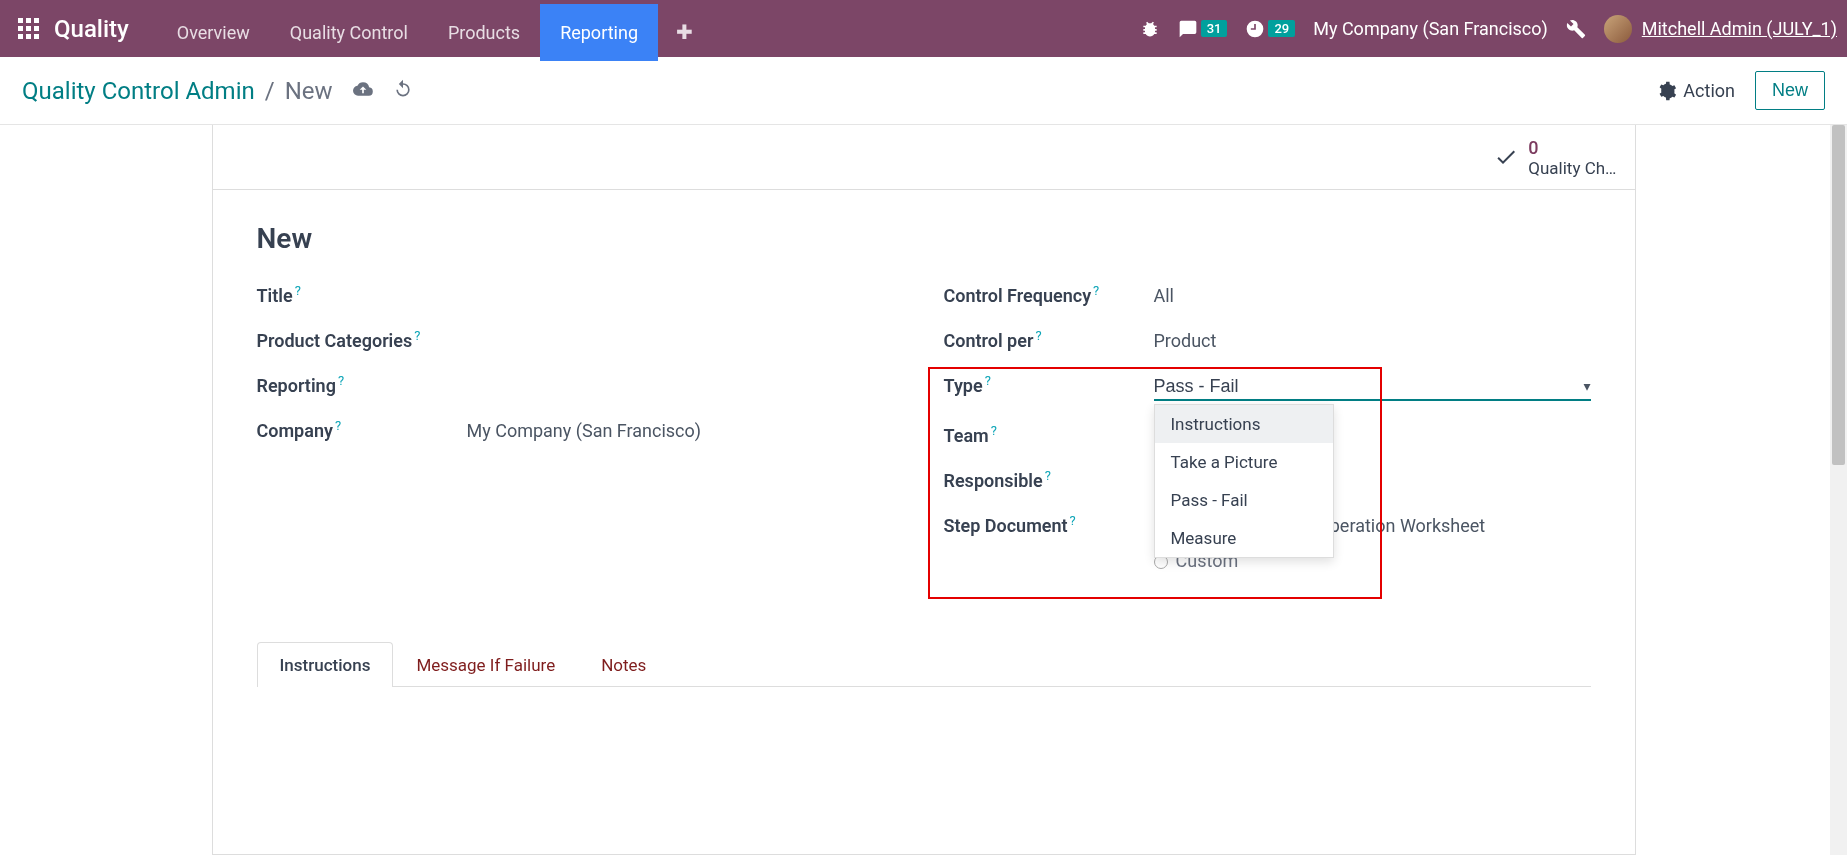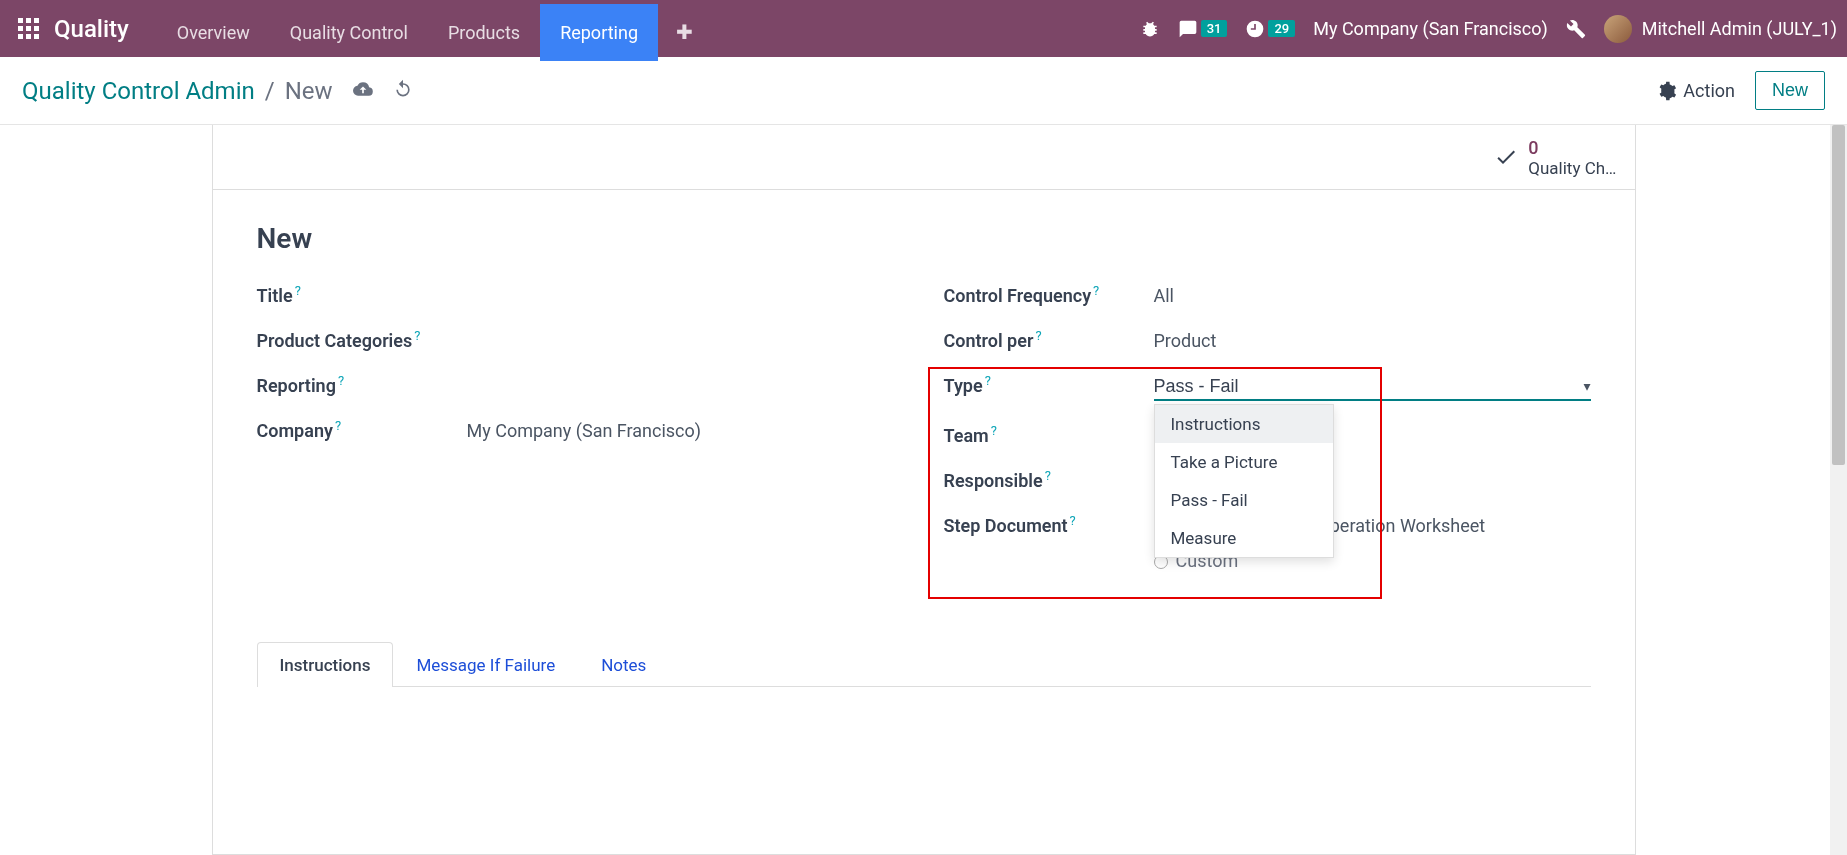--- a/index.html
+++ b/index.html
@@ -12,21 +12,21 @@
 .brand { font-size: 24px; font-weight: 500; margin-right: 28px; }
 .nav-items { display: flex; height: 100%; align-items: stretch; margin-top: 7px; }
 .nav-item { display: flex; align-items: center; padding: 0 20px; font-size: 18px; color: #e8dde4; cursor: pointer; }
 .nav-item.active { background: #3b82f6; color: #fff; }
 .nav-plus { padding: 0 18px; font-size: 20px; color: #e8dde4; display: flex; align-items: center; cursor: pointer; }
 .nav-right { margin-left: auto; display: flex; align-items: center; gap: 18px; }
 .icon-btn { color: #fff; display: flex; align-items: center; cursor: pointer; position: relative; }
 .badge { background: #00a09d; color: #fff; font-size: 13px; padding: 1px 6px; border-radius: 2px; margin-left: 3px; font-weight: 500; }
 .company-name { font-size: 18px; color: #fff; cursor: pointer; }
 .avatar { width: 28px; height: 28px; border-radius: 50%; background: linear-gradient(135deg, #c9a47a, #8b5a3c); display: inline-block; }
-.user-block { display: flex; align-items: center; gap: 10px; cursor: pointer; }
+.user-block { display: flex; align-items: center; gap: 10px; cursor: pointer; text-decoration: underline; }
 .user-name { font-size: 18px; color: #fff; }
 
 
 .controlbar { height: 68px; border-bottom: 1px solid #e5e5e5; display: flex; align-items: center; padding: 0 22px; }
 .breadcrumb { font-size: 24px; display: flex; align-items: center; gap: 10px; }
 .breadcrumb .parent { color: #017e84; cursor: pointer; }
 .breadcrumb .sep { color: #6b7280; }
 .breadcrumb .current { color: #6b7280; }
 .bc-icon { color: #6b7280; margin-left: 10px; cursor: pointer; font-size: 18px; }
 .controlbar-right { margin-left: auto; display: flex; align-items: center; gap: 20px; }
@@ -54,21 +54,21 @@
 .type-input { width: 100%; border: none; border-bottom: 2px solid #017e84; font-size: 18px; padding: 2px 0; color: #374151; outline: none; background: transparent; }
 .type-caret { position: absolute; right: 0; top: 4px; color: #4b5563; font-size: 14px; pointer-events: none; }
 .dropdown { position: absolute; top: 30px; left: 0; width: 180px; background: #fff; border: 1px solid #ddd; box-shadow: 0 4px 10px rgba(0,0,0,0.12); z-index: 100; }
 .dropdown-item { padding: 9px 16px; font-size: 17px; color: #374151; cursor: pointer; }
 .dropdown-item.highlighted { background: #eef0f2; }
 .radio-circle { display: inline-block; width: 14px; height: 14px; border: 1.5px solid #aaa; border-radius: 50%; vertical-align: middle; margin-right: 8px; }
 
 .highlight-box { position: absolute; border: 2px solid #e40000; pointer-events: none; }
 
 .tabs { display: flex; border-bottom: 1px solid #ddd; margin-top: 48px; }
-.tab { padding: 12px 22px; font-size: 17px; color: #1d4ed8; cursor: pointer; border: 1px solid transparent; border-bottom: none; position: relative; top: 1px; }
+.tab { padding: 12px 22px; font-size: 17px; color: #7f1d1d; cursor: pointer; border: 1px solid transparent; border-bottom: none; position: relative; top: 1px; }
 .tab.active { border-color: #ddd; background: #fff; color: #374151; font-weight: 500; border-radius: 4px 4px 0 0; }
 
 
 .scrollbar { position: fixed; right: 0; top: 125px; width: 17px; bottom: 0; background: #f1f1f1; }
 .scroll-thumb { position: absolute; top: 0; left: 2px; right: 2px; height: 340px; background: #c1c1c1; border-radius: 2px; }
 
 
 svg.sm { width: 20px; height: 20px; fill: currentColor; }
 svg.md { width: 24px; height: 24px; fill: currentColor; }
 </style>

